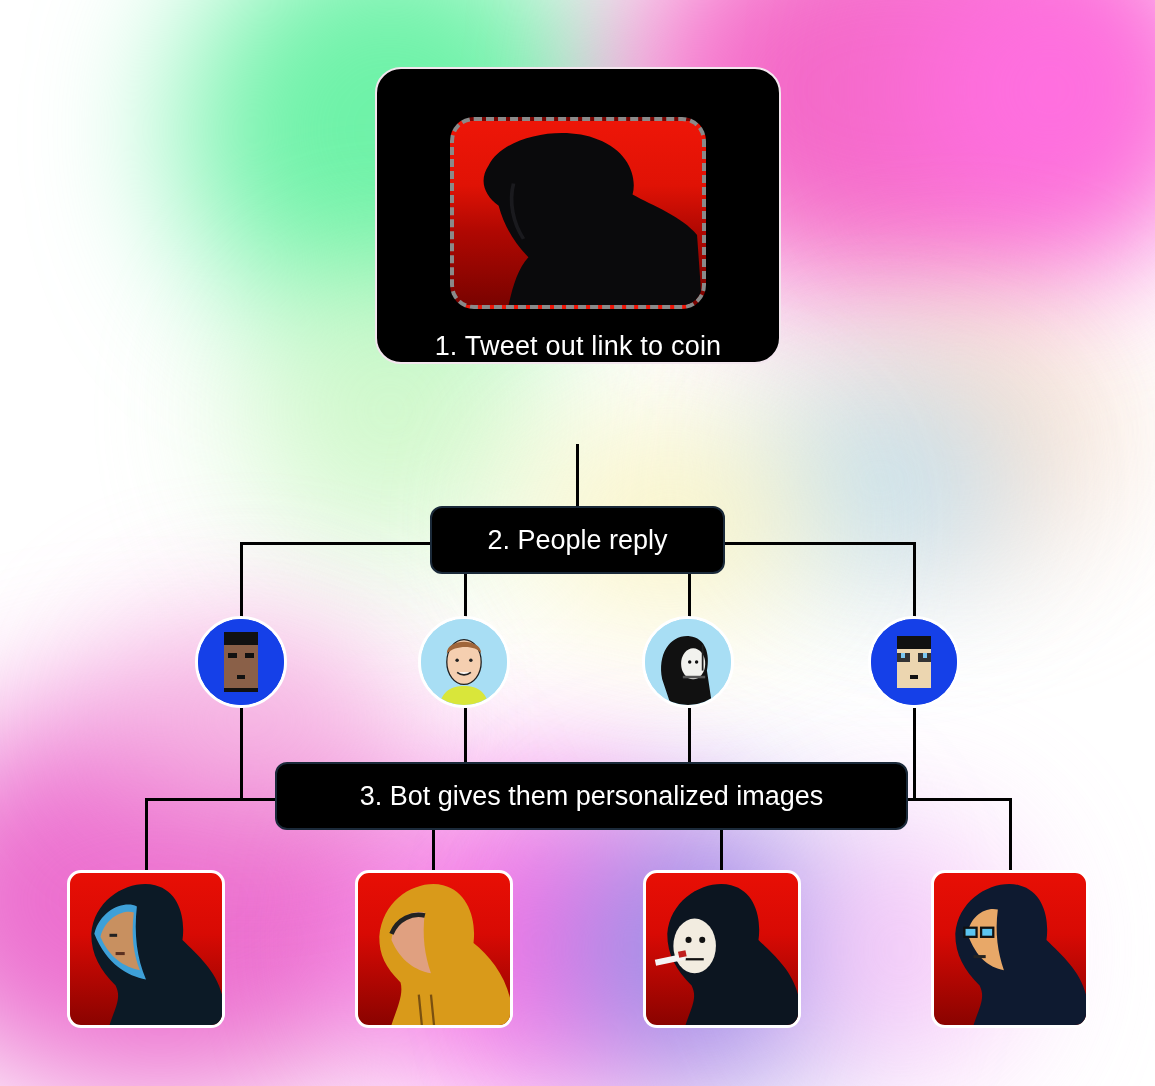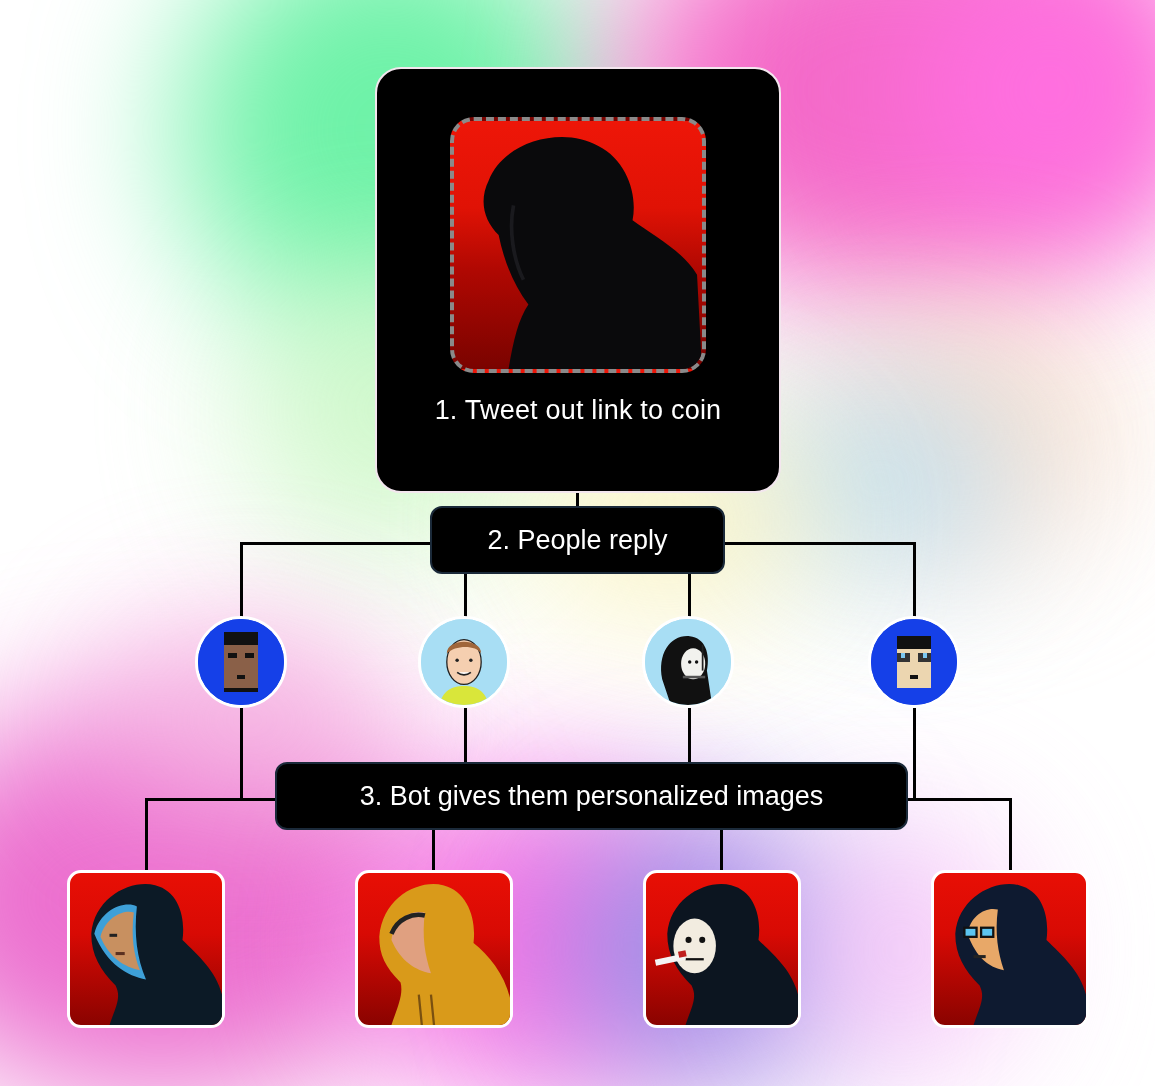--- a/index.html
+++ b/index.html
@@ -57,21 +57,21 @@
 <div class="line" style="left:464px; top:708px; width:3px; height:56px;"></div>
 <div class="line" style="left:688px; top:708px; width:3px; height:56px;"></div>
 <div class="line" style="left:913px; top:708px; width:3px; height:92px;"></div>
 <div class="line" style="left:145px; top:798px; width:132px; height:3px;"></div>
 <div class="line" style="left:880px; top:798px; width:132px; height:3px;"></div>
 <div class="line" style="left:145px; top:798px; width:3px; height:74px;"></div>
 <div class="line" style="left:1009px; top:798px; width:3px; height:74px;"></div>
 <div class="line" style="left:432px; top:828px; width:3px; height:44px;"></div>
 <div class="line" style="left:720px; top:828px; width:3px; height:44px;"></div>
 
-<div class="node" style="left:375px; top:67px; width:406px; height:426px; border-radius:26px; flex-direction:column; justify-content:flex-start; border:2px solid #f3e6ee;">
+<div class="node" style="left:375px; top:67px; width:406px; height:297px; border-radius:26px; flex-direction:column; justify-content:flex-start; border:2px solid #f3e6ee;">
   <div style="margin-top:48px; width:256px; height:256px; border-radius:24px; border:4px dashed #8a8a8a; box-sizing:border-box; overflow:hidden; background:linear-gradient(180deg,#ee1608 0%,#e01205 35%,#b00802 60%,#7a0300 100%);">
     <svg viewBox="0 0 100 100" preserveAspectRatio="none" style="width:100%;height:100%;display:block">
       <path d="M14 24 C20 8 44 2 58 10 C70 16 74 30 72 40 C80 46 92 52 98 62 L100 100 L22 100 C24 88 26 80 30 74 C24 66 20 56 18 46 C12 40 10 32 14 24 Z" fill="#0a0a0c"></path>
       <path d="M24 34 C22 44 24 56 28 64" stroke="#1a1a1e" stroke-width="1.5" fill="none"></path>
     </svg>
   </div>
   <div style="margin-top:22px; font-size:27px; letter-spacing:0.2px;">1. Tweet out link to coin</div>
 </div>
 
 <div class="node" style="left:430px; top:506px; width:295px; height:68px; border-radius:12px; border:2px solid #1b2a3a;">

